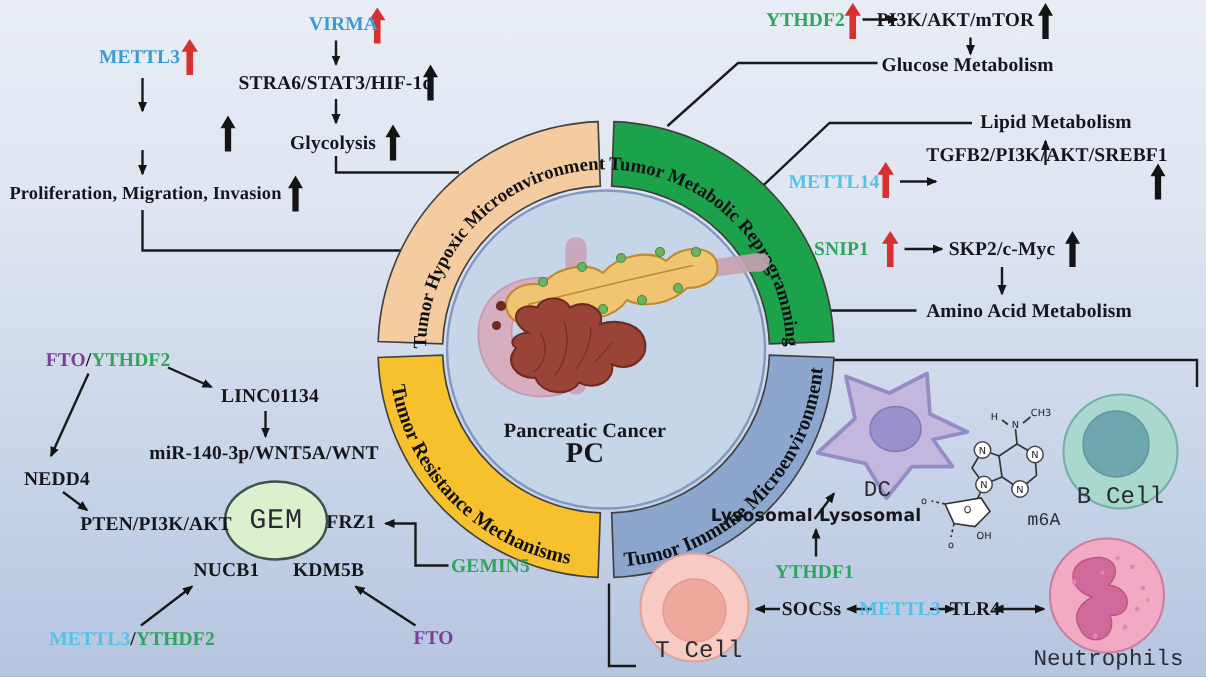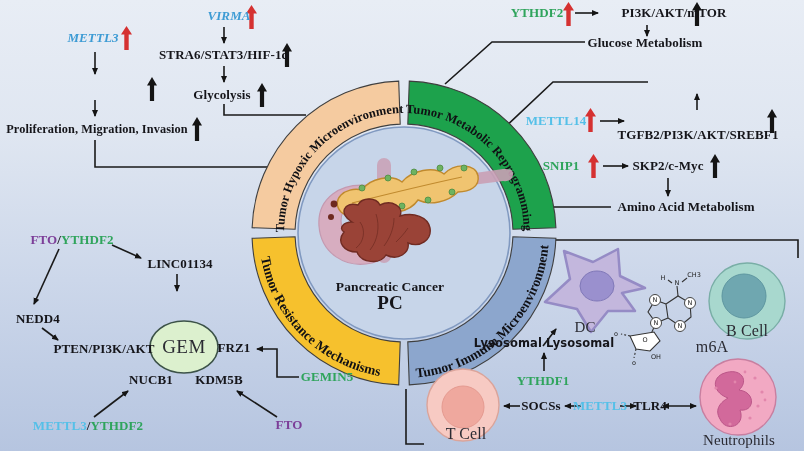--- a/index.html
+++ b/index.html
@@ -4,23 +4,23 @@
 <style>
   html,body{margin:0;padding:0;background:#9fb0cc;}
   #stage{position:relative;width:804px;height:451px;overflow:hidden;
          background:linear-gradient(180deg,#e8edf5 0%,#dfe6f1 30%,#ccd7ea 62%,#b6c5e0 100%);
          font-family:"Liberation Serif",serif;}
   #base{position:absolute;left:0;top:0;}
   .lbl{position:absolute;transform:translate(-50%,-50%);white-space:nowrap;
        font-family:"Liberation Serif",serif;font-weight:700;font-size:13px;
        color:#15151a;letter-spacing:.1px;z-index:3;}
   .f12{font-size:12.3px;}
-  .sans{font-family:Liberation Serif, serif;font-weight:400;color:#2b2b33;}
+  .sans{font-family:Liberation Mono, monospace;font-weight:400;color:#2b2b33;}
   .sansb{font-family:"DejaVu Sans","Liberation Sans",sans-serif;font-weight:700;color:#15151a;}
-  .blue{color:#3d9bd4;font-style:italic;}
+  .blue{color:#3d9bd4;}
   .cyan{color:#55c0e8;}
   .green{color:#2fa45c;}
   .purple{color:#7c3e98;}
   .gem{font-size:19px;letter-spacing:.5px;}
   svg text.arcLabel{font-family:"Liberation Serif",serif;font-weight:700;fill:#101014;}
   svg text.atom{font-family:"DejaVu Sans","Liberation Sans",sans-serif;fill:#222;}
 </style>
 </head>
 <body>
 
@@ -210,47 +210,49 @@
   </g>
 </svg>
 
 <div class="lbl blue" style="left:93px;top:38px">METTL3</div>
 <div class="lbl f12" style="left:97px;top:129px">Proliferation, Migration, Invasion</div>
 <div class="lbl blue" style="left:229px;top:16px">VIRMA</div>
 <div class="lbl" style="left:224px;top:55px">STRA6/STAT3/HIF-1α</div>
 <div class="lbl" style="left:222px;top:95px">Glycolysis</div>
 
 <div class="lbl green" style="left:537px;top:13px">YTHDF2</div>
-<div class="lbl" style="left:674px;top:13px">PI3K/AKT/mTOR</div>
+<div class="lbl" style="left:637px;top:13px">PI3K/AKT/mTOR</div>
 <div class="lbl" style="left:645px;top:43px">Glucose Metabolism</div>
+<div class="lbl" style="left:704px;top:81px">Lipid Metabolism</div>
 <div class="lbl cyan" style="left:556px;top:121px">METTL14</div>
-<div class="lbl" style="left:698px;top:135px">TGFB2/PI3K/AKT/SREBF1</div>
+<div class="lbl" style="left:698px;top:103px">TGFB2/PI3K/AKT/SREBF1</div>
 <div class="lbl green" style="left:561px;top:166px">SNIP1</div>
 <div class="lbl" style="left:668px;top:166px">SKP2/c-Myc</div>
 <div class="lbl" style="left:686px;top:207px">Amino Acid Metabolism</div>
 
 <div class="lbl" style="left:72px;top:240px"><span class="purple">FTO</span><span>/</span><span class="green">YTHDF2</span></div>
 <div class="lbl" style="left:180px;top:264px">LINC01134</div>
+<div class="lbl" style="left:176px;top:302px">miR-140-3p/WNT5A/WNT</div>
 <div class="lbl" style="left:38px;top:319px">NEDD4</div>
 <div class="lbl" style="left:104px;top:349px">PTEN/PI3K/AKT</div>
 <div class="lbl sans gem" style="left:184px;top:347px">GEM</div>
 <div class="lbl" style="left:234px;top:348px">FRZ1</div>
 <div class="lbl" style="left:151px;top:380px">NUCB1</div>
 <div class="lbl" style="left:219px;top:380px">KDM5B</div>
 <div class="lbl green" style="left:327px;top:377px">GEMIN5</div>
 <div class="lbl" style="left:88px;top:426px"><span class="cyan">METTL3</span><span>/</span><span class="green">YTHDF2</span></div>
 <div class="lbl purple" style="left:289px;top:425px">FTO</div>
 
 <div class="lbl sans" style="left:585px;top:327px;font-size:15px">DC</div>
 <div class="lbl sansb" style="left:544px;top:343px;font-size:11.5px">Lysosomal Lysosomal</div>
 <div class="lbl green" style="left:543px;top:381px">YTHDF1</div>
 <div class="lbl sans" style="left:466px;top:434px;font-size:16px">T Cell</div>
 <div class="lbl" style="left:541px;top:406px">SOCSs</div>
 <div class="lbl cyan" style="left:600px;top:406px">METTL3</div>
 <div class="lbl" style="left:650px;top:406px">TLR4</div>
 <div class="lbl sans" style="left:747px;top:331px;font-size:16px">B Cell</div>
 <div class="lbl sans" style="left:739px;top:440px;font-size:15px">Neutrophils</div>
-<div class="lbl sans" style="left:712px;top:347px;font-size:16px">m6A</div>
+<div class="lbl sans" style="left:696px;top:347px;font-size:12px">m6A</div>
 
 <div class="lbl" style="left:390px;top:287px;font-size:13.5px">Pancreatic Cancer</div>
 <div class="lbl" style="left:390px;top:303px;font-size:19px">PC</div>
 
 </div>
 
 </body></html>

